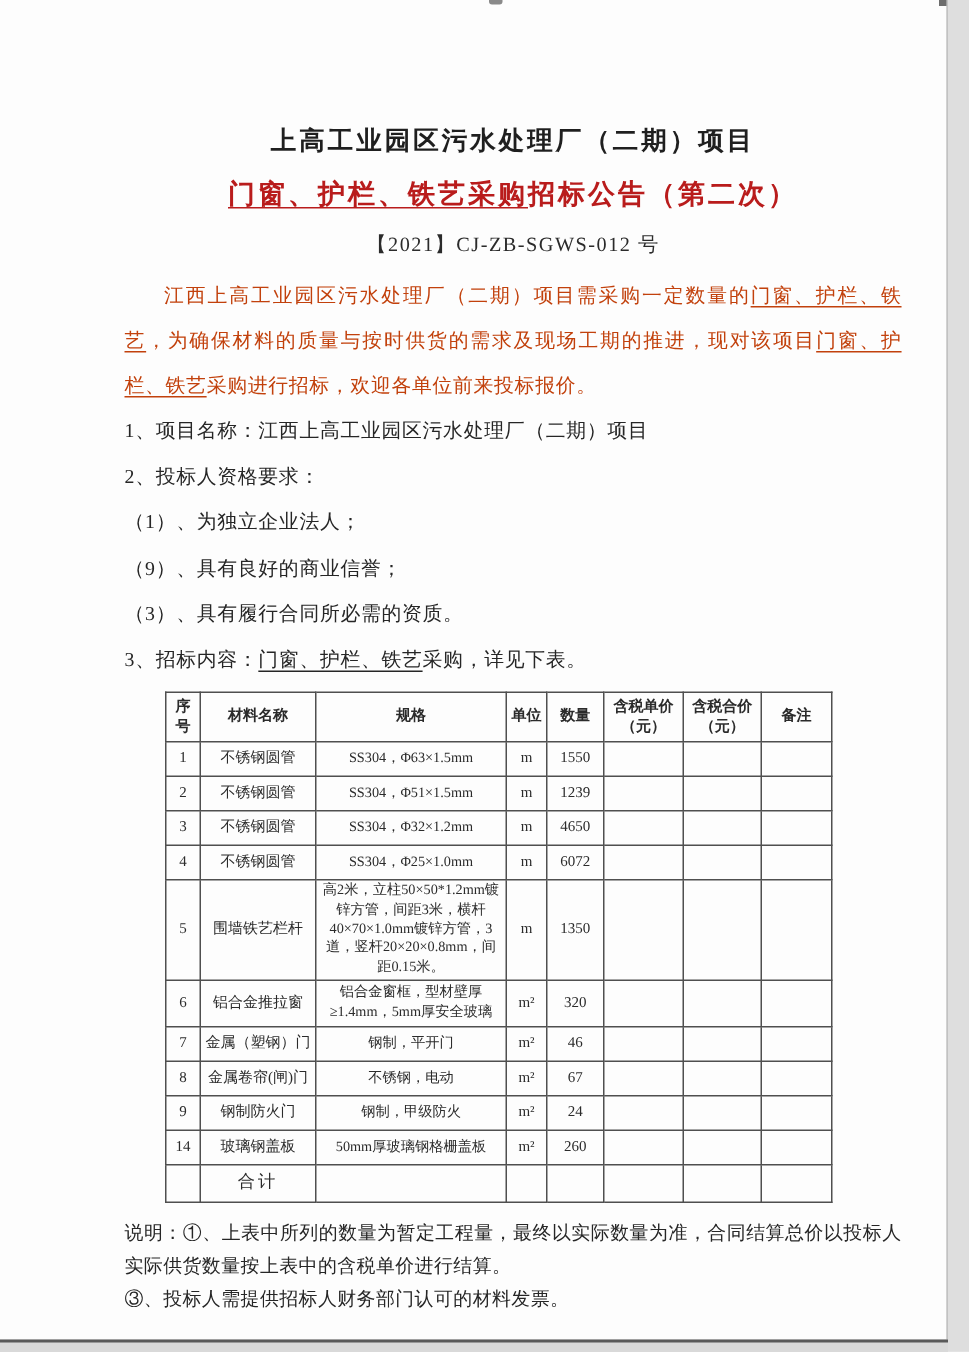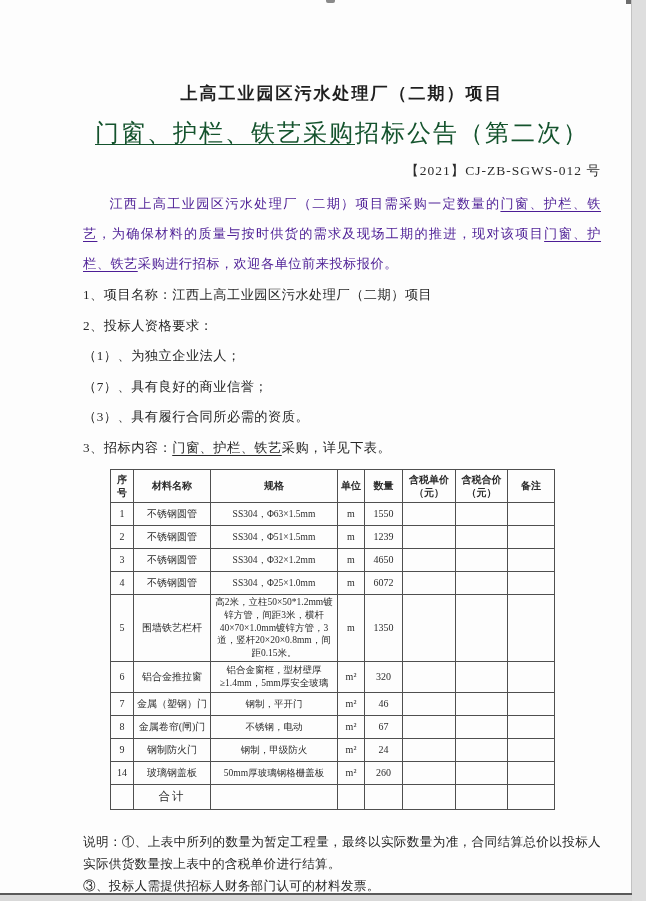--- a/index.html
+++ b/index.html
@@ -21,32 +21,32 @@
   .speck-top-right{position:absolute;left:626px;top:0;width:5px;height:4px;background:#6d6d6d;}
 
   .content{position:absolute;left:83px;top:82px;width:518px;}
 
   h1.title1{
     margin:0 0 12px 0;text-align:center;
     font-size:17px;font-weight:bold;letter-spacing:2px;color:#1f1f1f;
   }
   h2.title2{
     margin:0 0 13px 0;text-align:center;
-    font-size:24px;font-weight:normal;letter-spacing:2px;color:#14532d;
+    font-size:18px;font-weight:bold;letter-spacing:2px;color:#b91c1c;
   }
   .docnum{
-    margin:0 0 10px 0;text-align:right;
+    margin:0 0 10px 0;text-align:center;
     font-size:13.5px;letter-spacing:1px;color:#2b2b2b;
     font-family:"Liberation Serif","DejaVu Serif",serif;
   }
   .u{text-decoration:underline;text-underline-offset:3px;text-decoration-thickness:1px;}
 
   p.body-text{
     margin:0;font-size:13.2px;line-height:30px;text-align:justify;
-    letter-spacing:0.5px;color:#4c1d95;font-family:Liberation Mono, monospace;
+    letter-spacing:0.5px;color:#c2410c;
   }
   p.indent{text-indent:2em;}
   .item-line{margin:0;font-size:13.2px;line-height:30.5px;letter-spacing:0.5px;white-space:nowrap;color:#262626;}
 
   table.materials{
     border-collapse:collapse;table-layout:fixed;
     margin:6px 0 0 27px;width:444px;
     font-size:10px;color:#2b2b2b;
   }
   table.materials th,table.materials td{
@@ -57,40 +57,40 @@
   }
   table.materials th{font-weight:bold;white-space:pre-line;height:30px;font-size:10px;}
   tr.r-normal{height:23px;}
   tr.r-tall{height:56px;}
   tr.r-med{height:31px;}
   tr.r-total{height:25px;}
   td.spec{font-size:9.5px;}
   td.qty,td.no{font-family:"Liberation Serif","DejaVu Serif",serif;}
   td.total-label{font-size:11.5px;letter-spacing:2px;}
 
-  .notes{margin-top:21px;}
+  .notes{margin-top:9px;}
   .notes p{margin:0;font-size:12.6px;line-height:22px;text-align:justify;letter-spacing:0.3px;color:#262626;}
 </style>
 </head>
 <body>
 
 <div class="page">
   <div class="content">
 
     <h1 class="title1">上高工业园区污水处理厂（二期）项目</h1>
     <h2 class="title2" id="title-line2"><span class="u">门窗、护栏、铁艺采购</span><span>招标公告（第二次）</span></h2>
     <div class="docnum">【2021】CJ-ZB-SGWS-012 号</div>
 
     <p class="body-text indent" id="intro-para"><span>江西上高工业园区污水处理厂（二期）项目需采购一定数量的</span><span class="u">门窗、护栏、铁艺</span><span>，为确保材料的质量与按时供货的需求及现场工期的推进，现对该项目</span><span class="u">门窗、护栏、铁艺</span><span>采购进行招标，欢迎各单位前来投标报价。</span></p>
 
     <div id="item-list">
         <p class="item-line"><span>1、项目名称：江西上高工业园区污水处理厂（二期）项目</span></p>
         <p class="item-line"><span>2、投标人资格要求：</span></p>
         <p class="item-line"><span>（1）、为独立企业法人；</span></p>
-        <p class="item-line"><span>（7）、具有良好的商业信誉；</span></p>
+        <p class="item-line"><span>（9）、具有良好的商业信誉；</span></p>
         <p class="item-line"><span>（3）、具有履行合同所必需的资质。</span></p>
         <p class="item-line"><span>3、招标内容：</span><span class="u">门窗、护栏、铁艺</span><span>采购，详见下表。</span></p>
       </div>
 
     <table class="materials">
       <colgroup>
         <col style="width:23px">
           <col style="width:77px">
           <col style="width:127px">
           <col style="width:27px">

